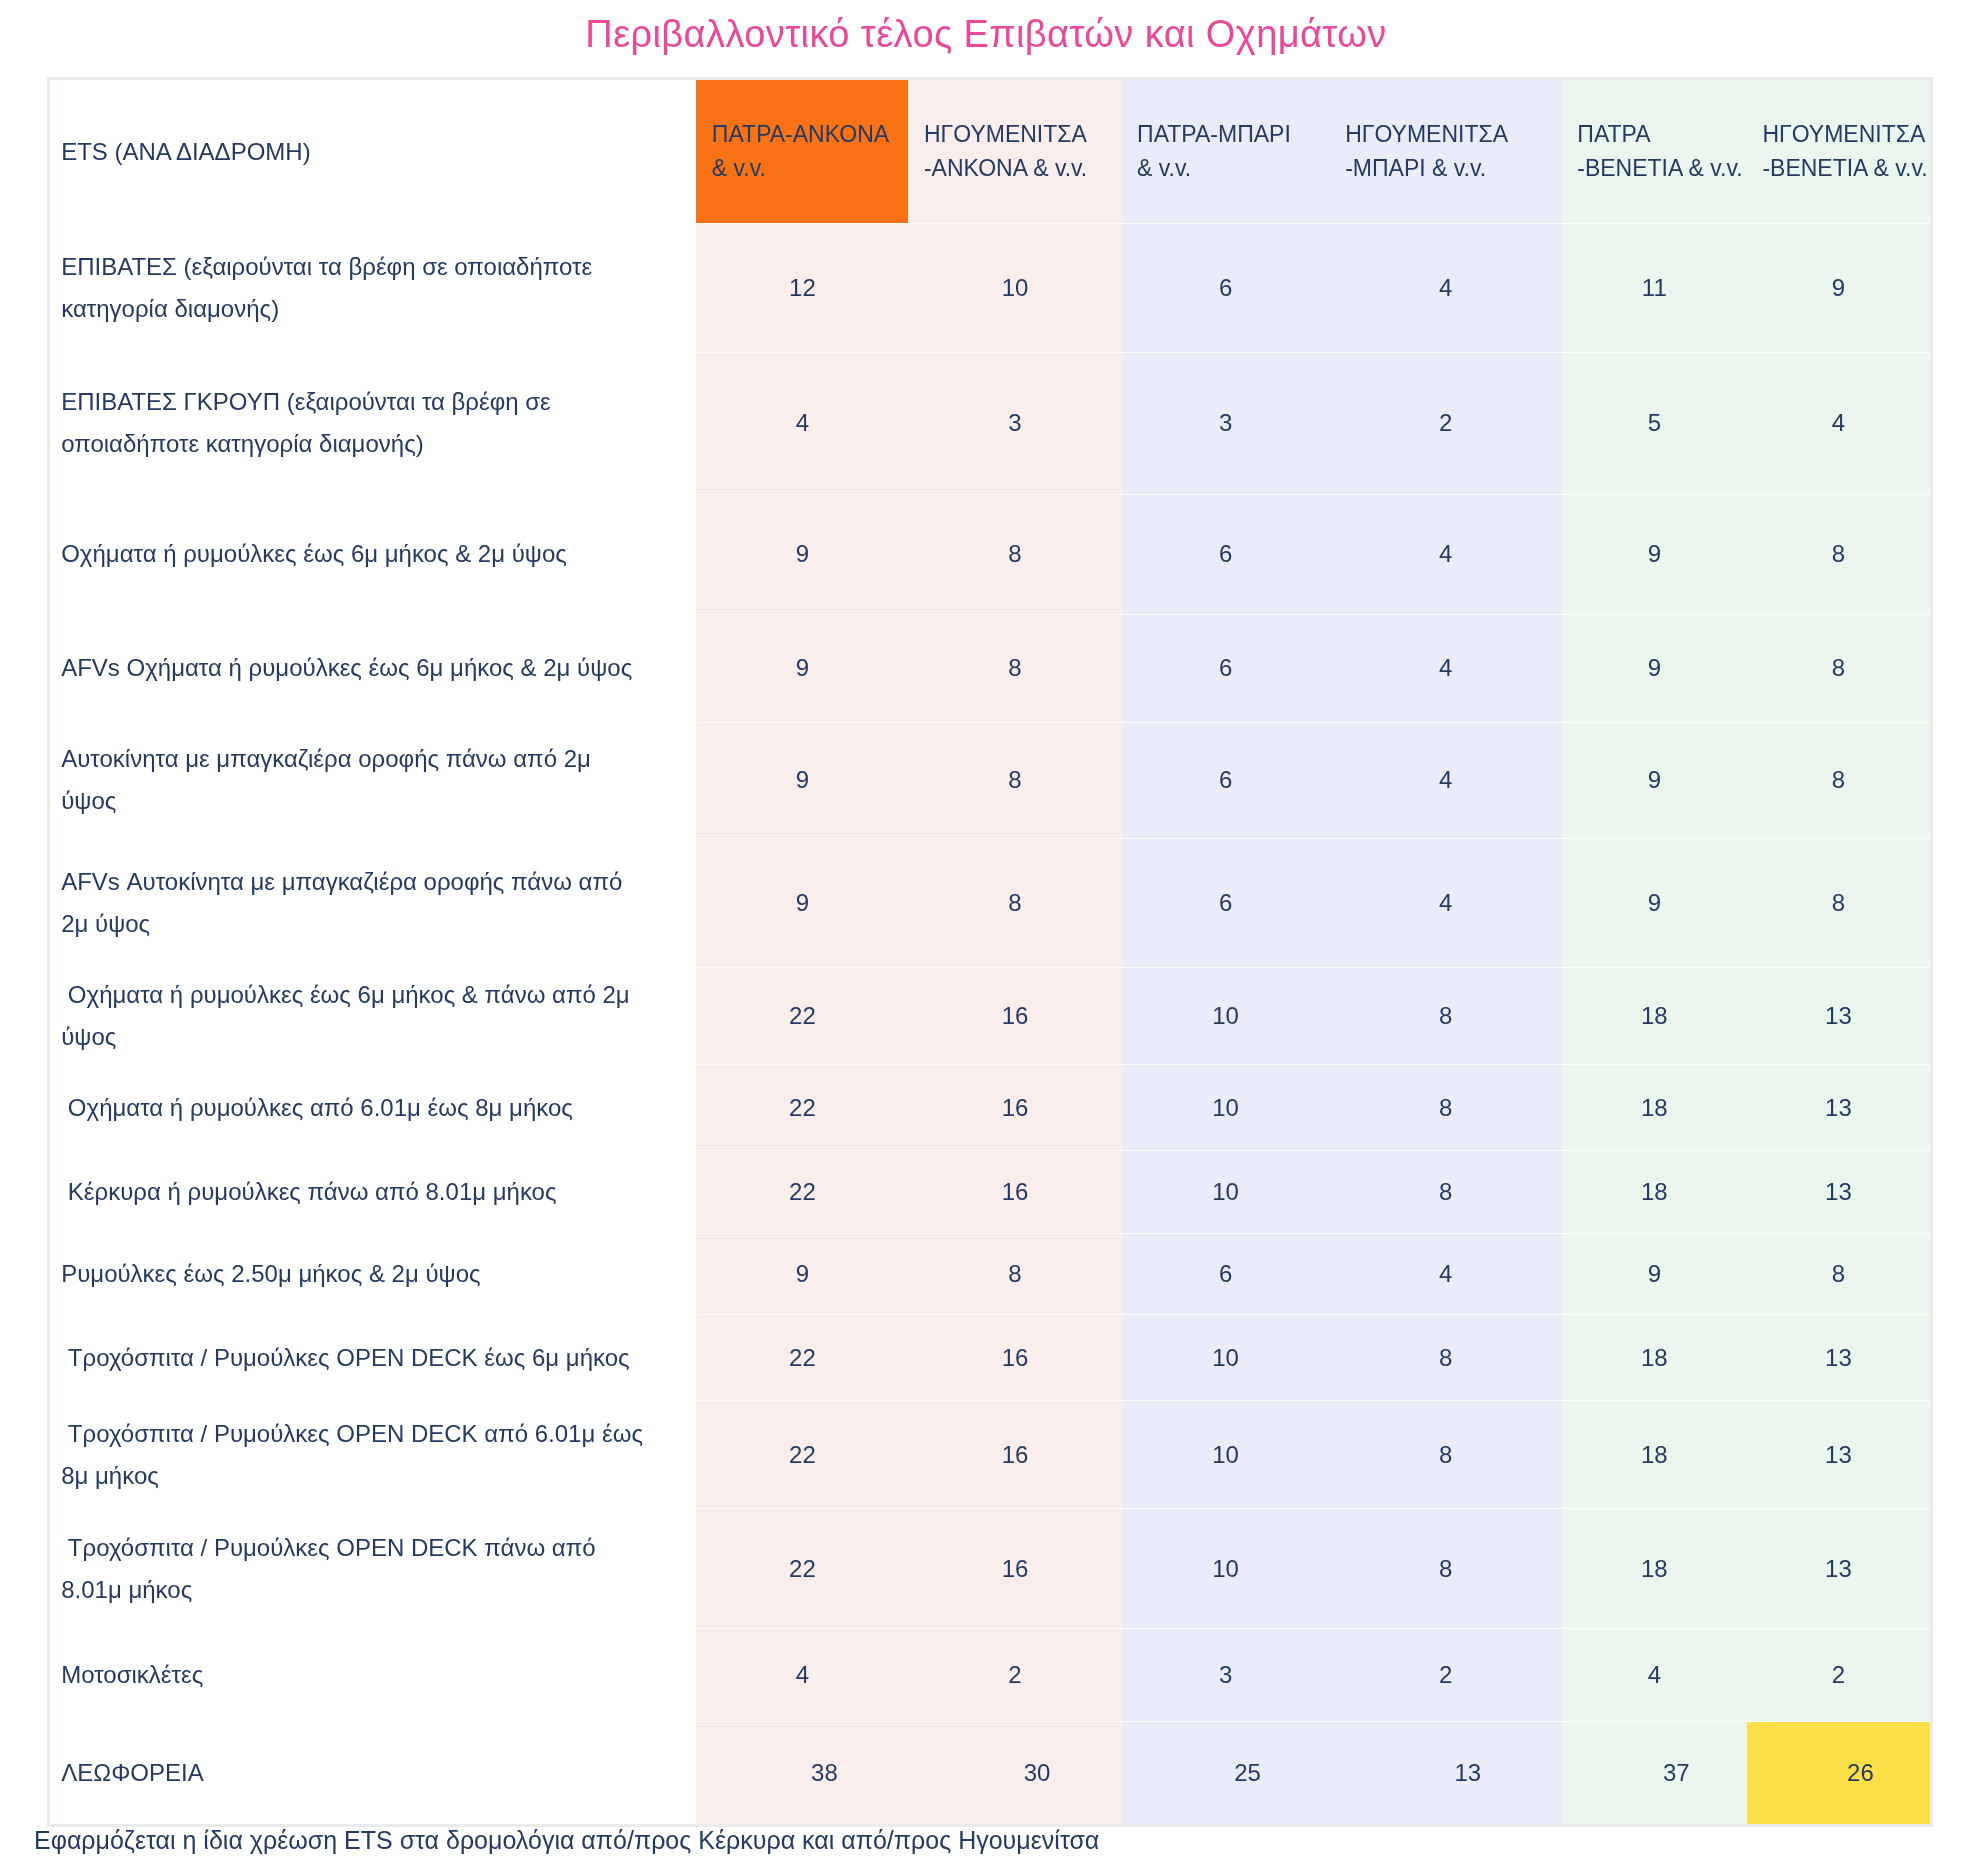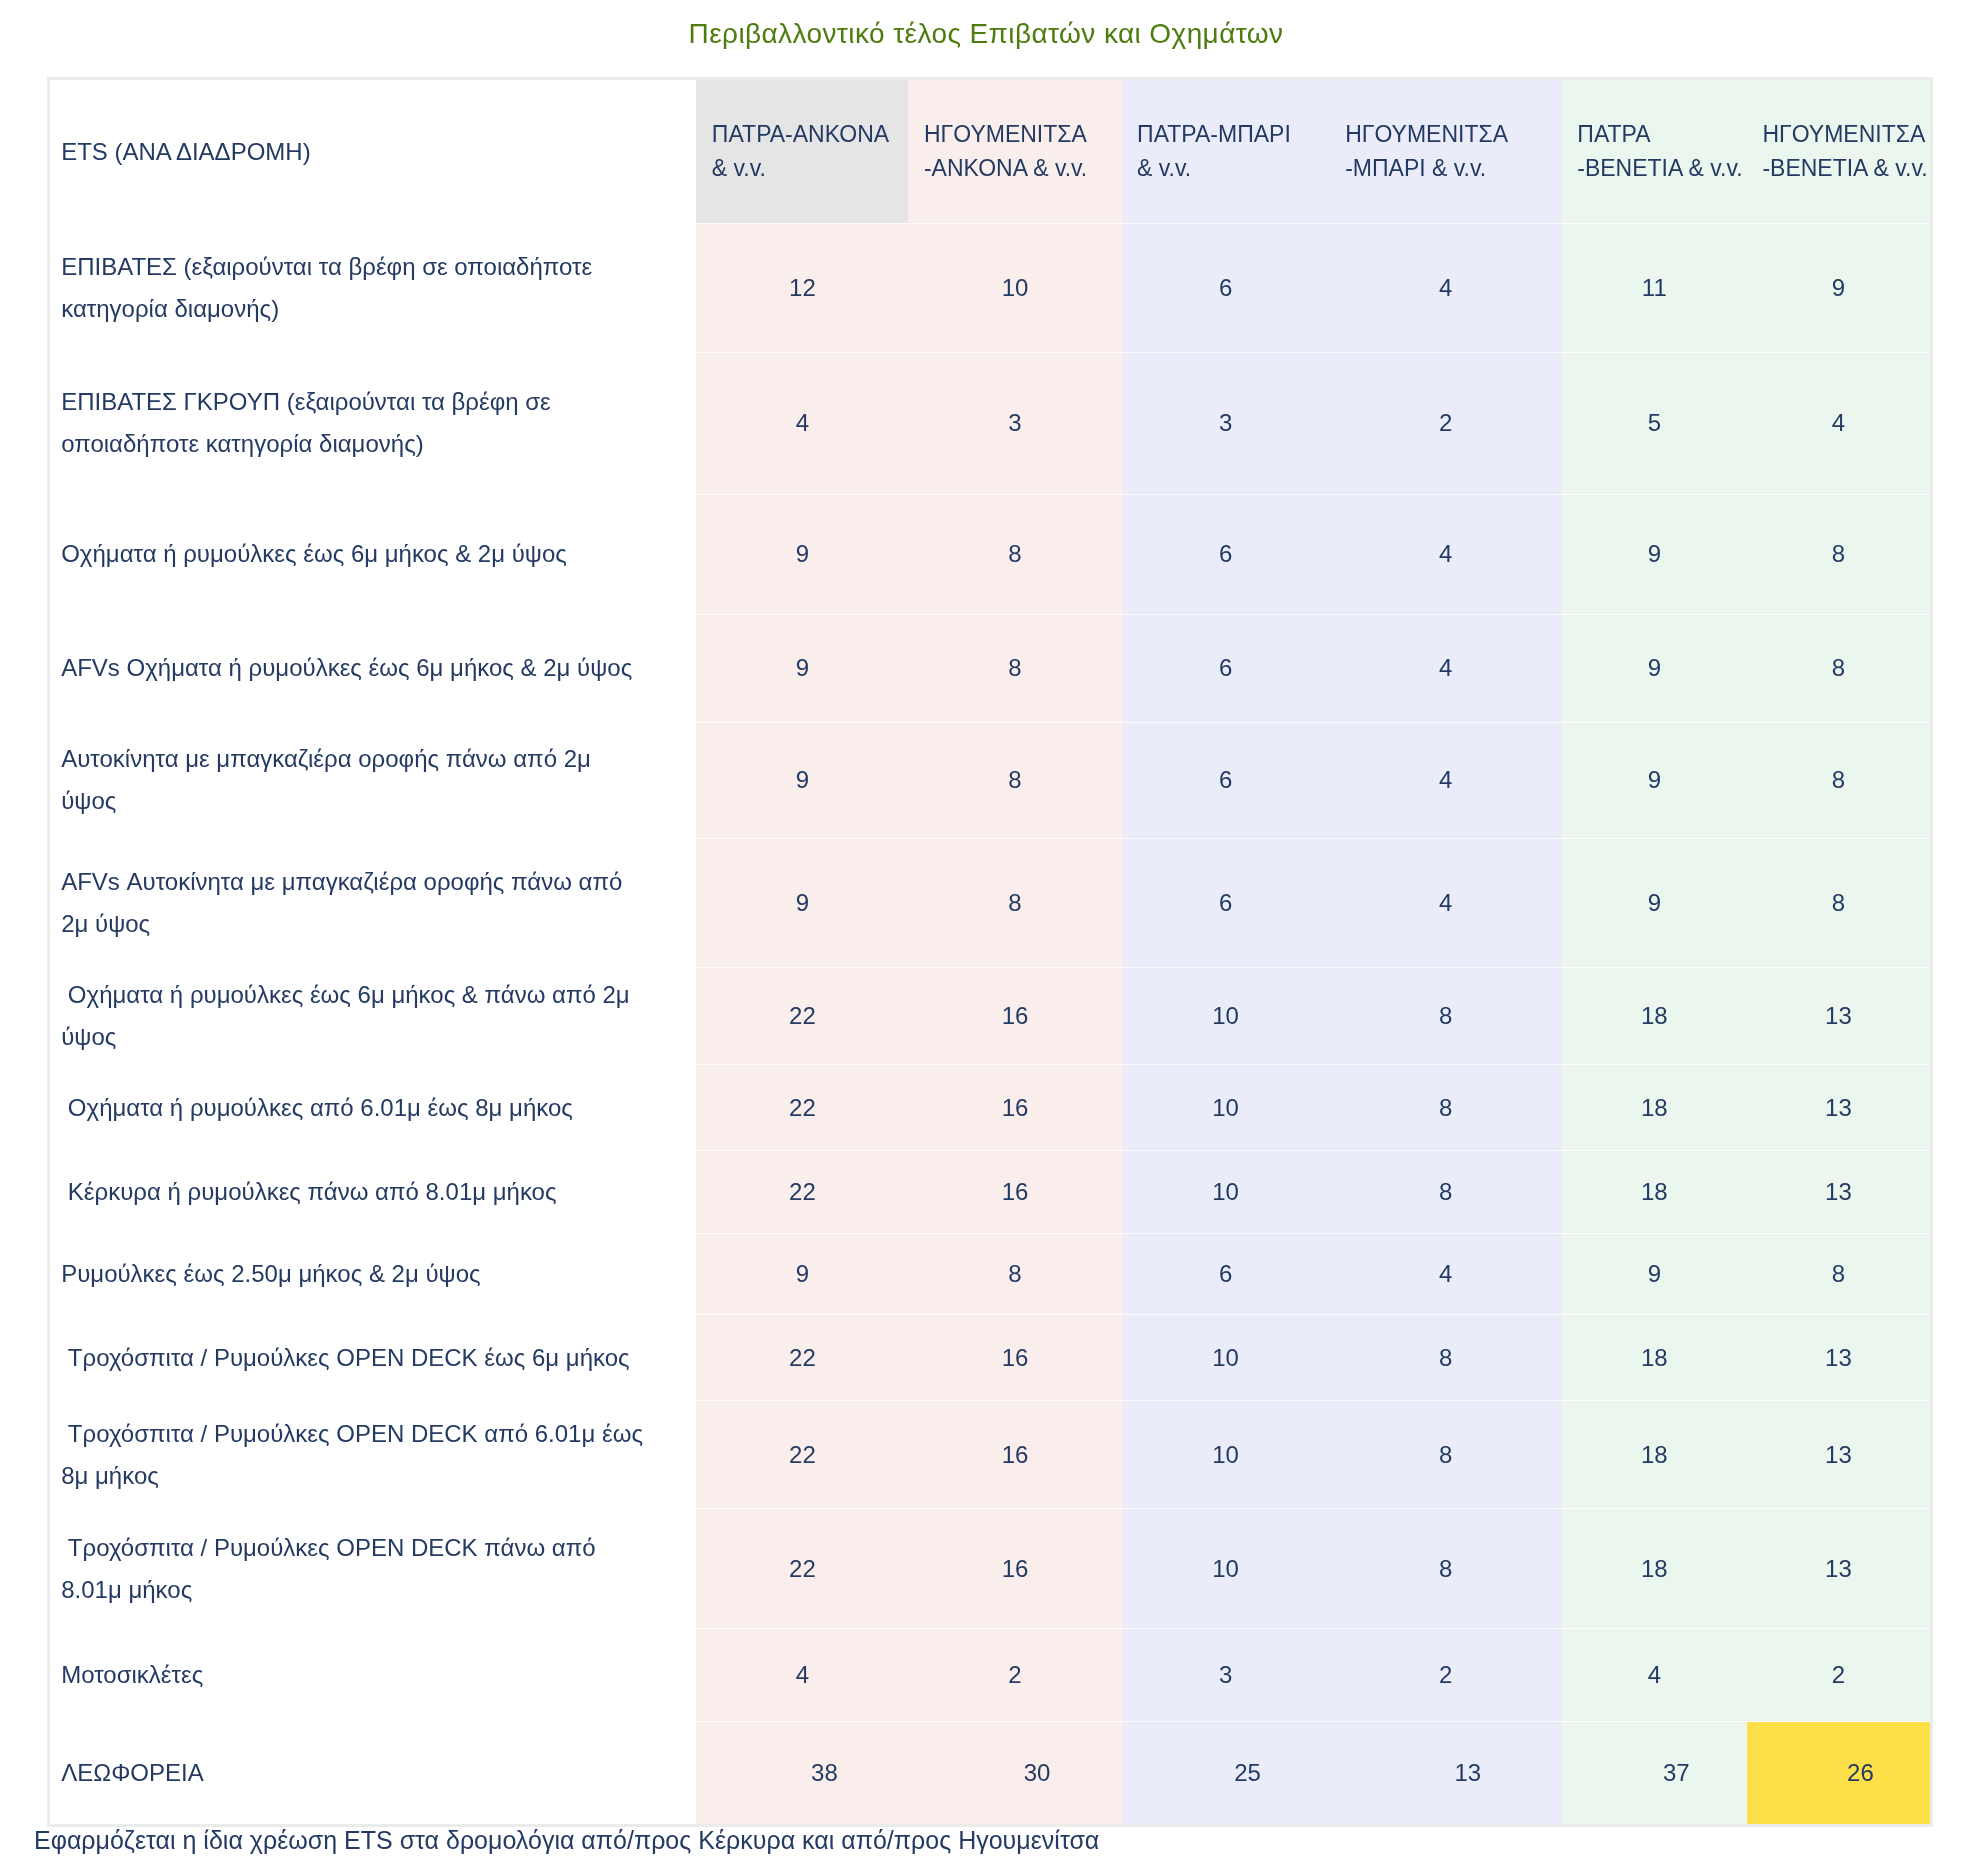--- a/index.html
+++ b/index.html
@@ -11,24 +11,24 @@
   }
   body {
     width: 1972px;
     height: 1876px;
     position: relative;
     overflow: hidden;
   }
   .page-title {
     margin: 10.3px 0 0 0;
     text-align: center;
-    font-size: 28px;
+    font-size: 38px;
     font-weight: 400;
     letter-spacing: 0.4px;
-    color: #4d7c0f;
+    color: #ec4899;
     height: 48px;
     line-height: 48px;
   }
   .table-wrap {
     position: absolute;
     left: 47px;
     top: 77px;
     width: 1886px;
     border: 3.4px solid #E9ECEB;
     background: #ffffff;
@@ -109,21 +109,21 @@
         <col class="c-2">
         <col class="c-3">
         <col class="c-4">
         <col class="c-5">
         <col class="c-6">
     </colgroup>
     <thead>
       <tr>
         <th class="corner">ETS (ΑΝΑ ΔΙΑΔΡΟΜΗ)</th>
 
-      <th class="route" style="background-color: #e5e5e5; margin-top: 28px;">
+      <th class="route" style="background-color: #f97316; margin-top: 28px;">
             <span class="l1">ΠΑΤΡΑ-ΑΝΚΟΝΑ</span>
             <span class="l2">&amp; v.v.</span>
           </th>
           <th class="route" style="background-color: rgb(249, 238, 235);">
             <span class="l1">ΗΓΟΥΜΕΝΙΤΣΑ</span>
             <span class="l2">-ΑΝΚΟΝΑ &amp; v.v.</span>
           </th>
           <th class="route" style="background-color: rgb(234, 237, 249);">
             <span class="l1">ΠΑΤΡΑ-ΜΠΑΡΙ</span>
             <span class="l2">&amp; v.v.</span>

